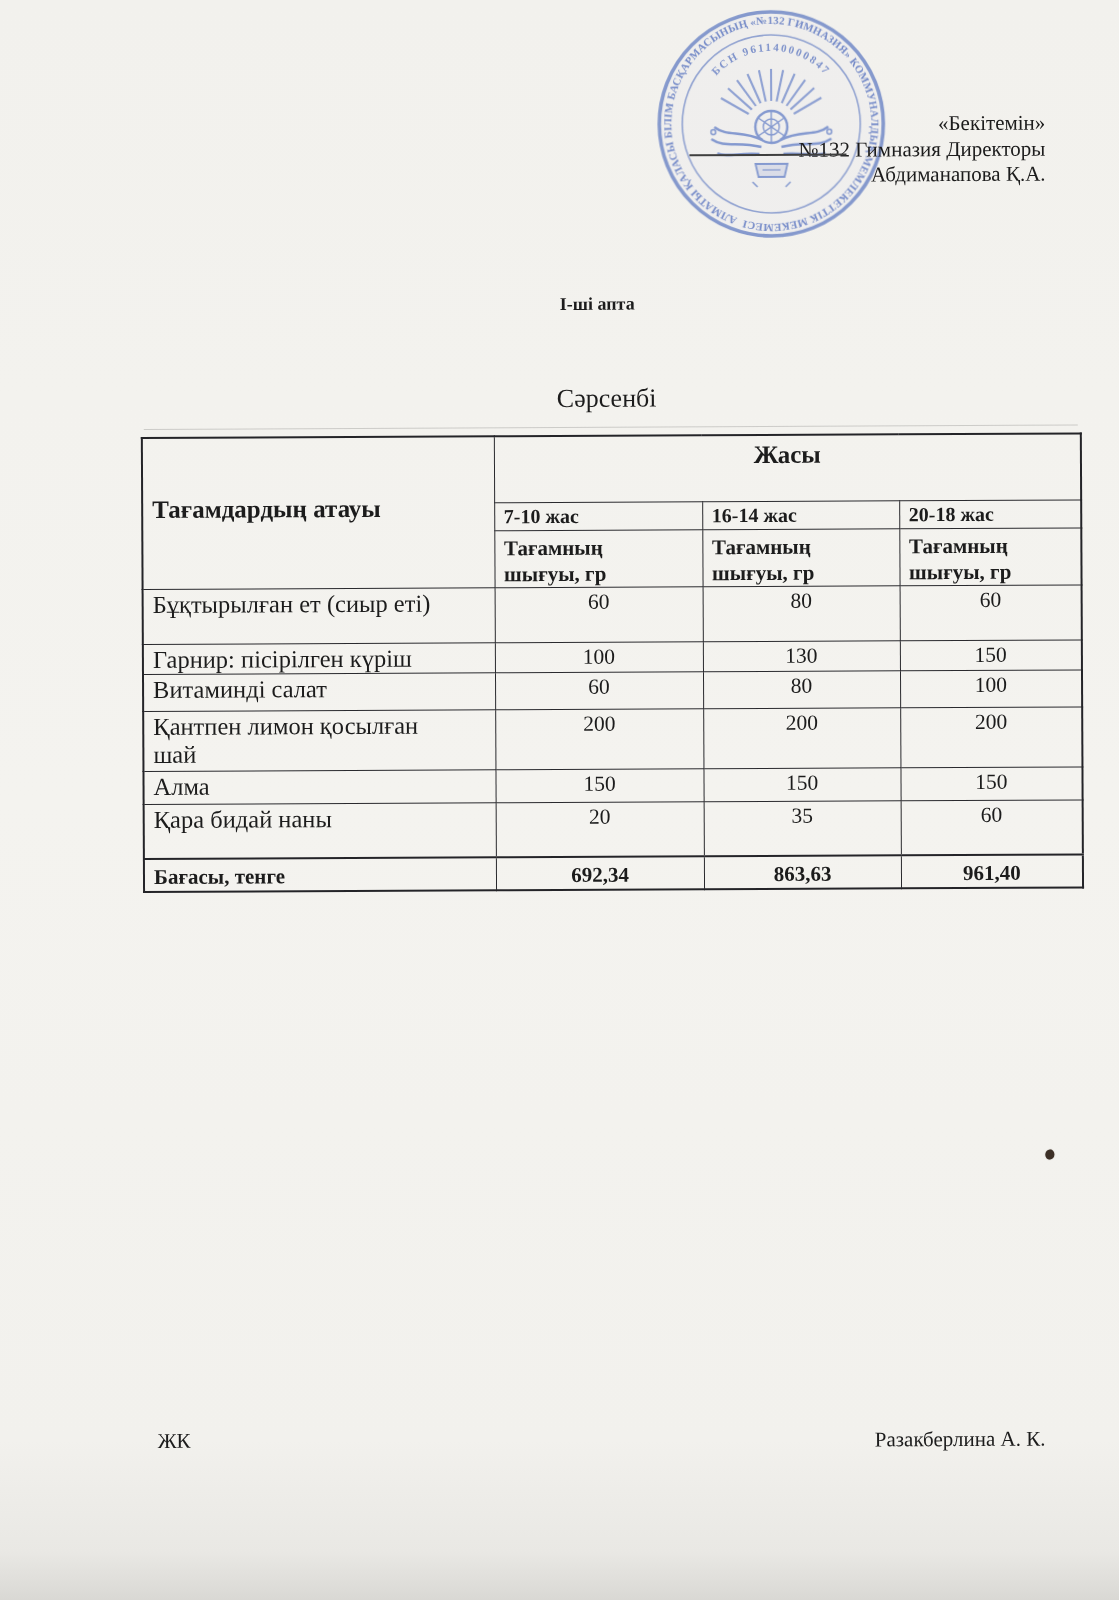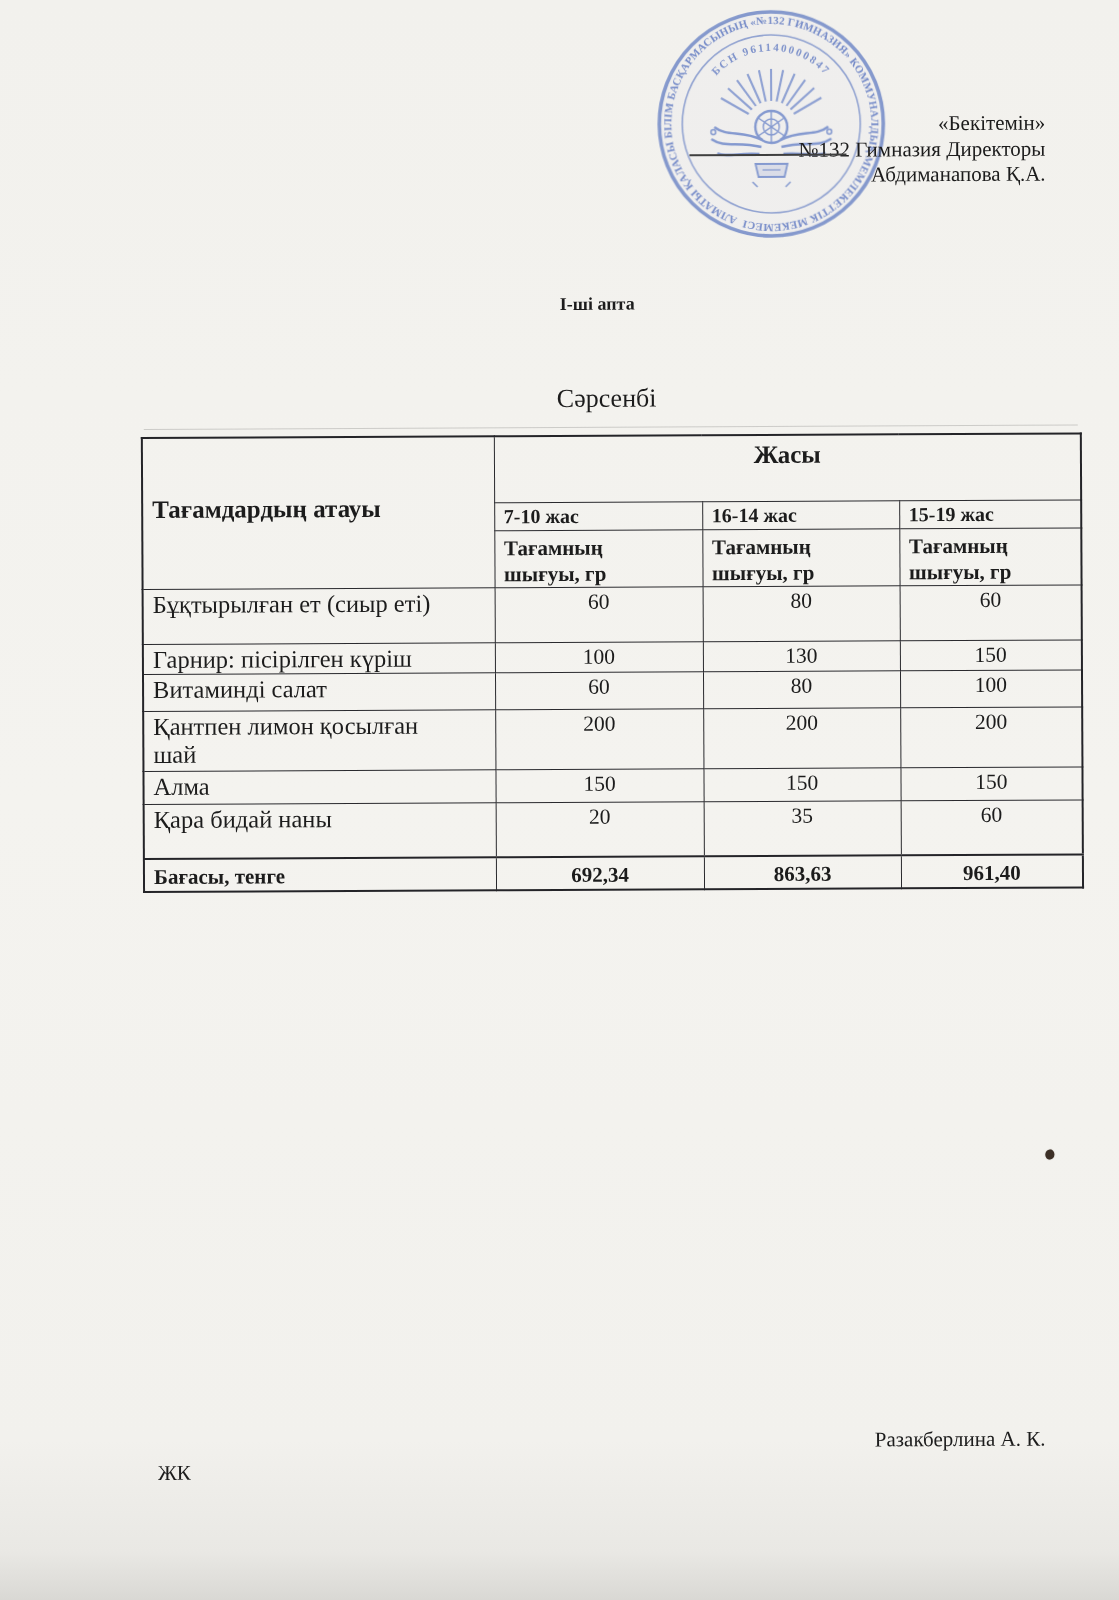--- a/index.html
+++ b/index.html
@@ -31,21 +31,21 @@
   .name-h  { font-size:25px; font-weight:bold; text-align:left; vertical-align:middle; padding:0 6px 8px 9px; }
   .group-h { font-size:25px; font-weight:bold; text-align:center; vertical-align:top; padding-top:5px; }
   .age-h   { font-size:20px; font-weight:bold; text-align:left; vertical-align:middle; padding:0 4px 0 9px; white-space:nowrap; }
   .sub-h   { font-size:21px; font-weight:bold; text-align:left; vertical-align:top; padding:4px 6px 0 9px; white-space:pre-line; line-height:1.24; }
   td.dish  { font-size:24.5px; text-align:left; vertical-align:top; padding:1px 4px 0 9px; white-space:pre-line; line-height:1.16; }
   td.val   { font-size:21.5px; text-align:center; vertical-align:top; padding-top:2px; }
   tr.price td { border-top:2.5px solid #242428; font-weight:bold; }
   tr.price td.plabel { font-size:21px; text-align:left; vertical-align:top; padding:5px 4px 0 9px; }
   tr.price td.pval   { font-size:21px; text-align:center; vertical-align:top; padding-top:5px; }
 
-  .footer-left  { position:absolute; left:155px; top:1429px; font-size:21px;margin-top:32px; }
+  .footer-left  { position:absolute; left:155px; top:1429px; font-size:21px; }
   .footer-right { position:absolute; left:872px; top:1431px; font-size:21px; white-space:nowrap;text-align:center; }
 
   .speck { position:absolute; left:1044px; top:1154px; width:9px; height:10px; background:#3c2f26; border-radius:52% 46% 50% 48%; box-shadow:0 0 1px rgba(60,47,38,0.6); }
 </style>
 </head>
 <body>
 
 <div class="page">
   <div class="tilt">
 
@@ -125,21 +125,21 @@
           <col style="width:182px">
       </colgroup>
       <tbody>
         <tr style="height:66px">
           <th class="name-h" rowspan="3">Тағамдардың атауы</th>
           <th class="group-h" colspan="3">Жасы</th>
         </tr>
         <tr style="height:28px">
           <th class="age-h">7-10 жас</th>
           <th class="age-h">16-14 жас</th>
-          <th class="age-h">15-19 жас</th>
+          <th class="age-h">20-18 жас</th>
         </tr>
         <tr style="height:53px">
           <th class="sub-h">Тағамның
 шығуы, гр</th>
           <th class="sub-h">Тағамның
 шығуы, гр</th>
           <th class="sub-h">Тағамның
 шығуы, гр</th>
         </tr>
         <tr style="height:55px">

